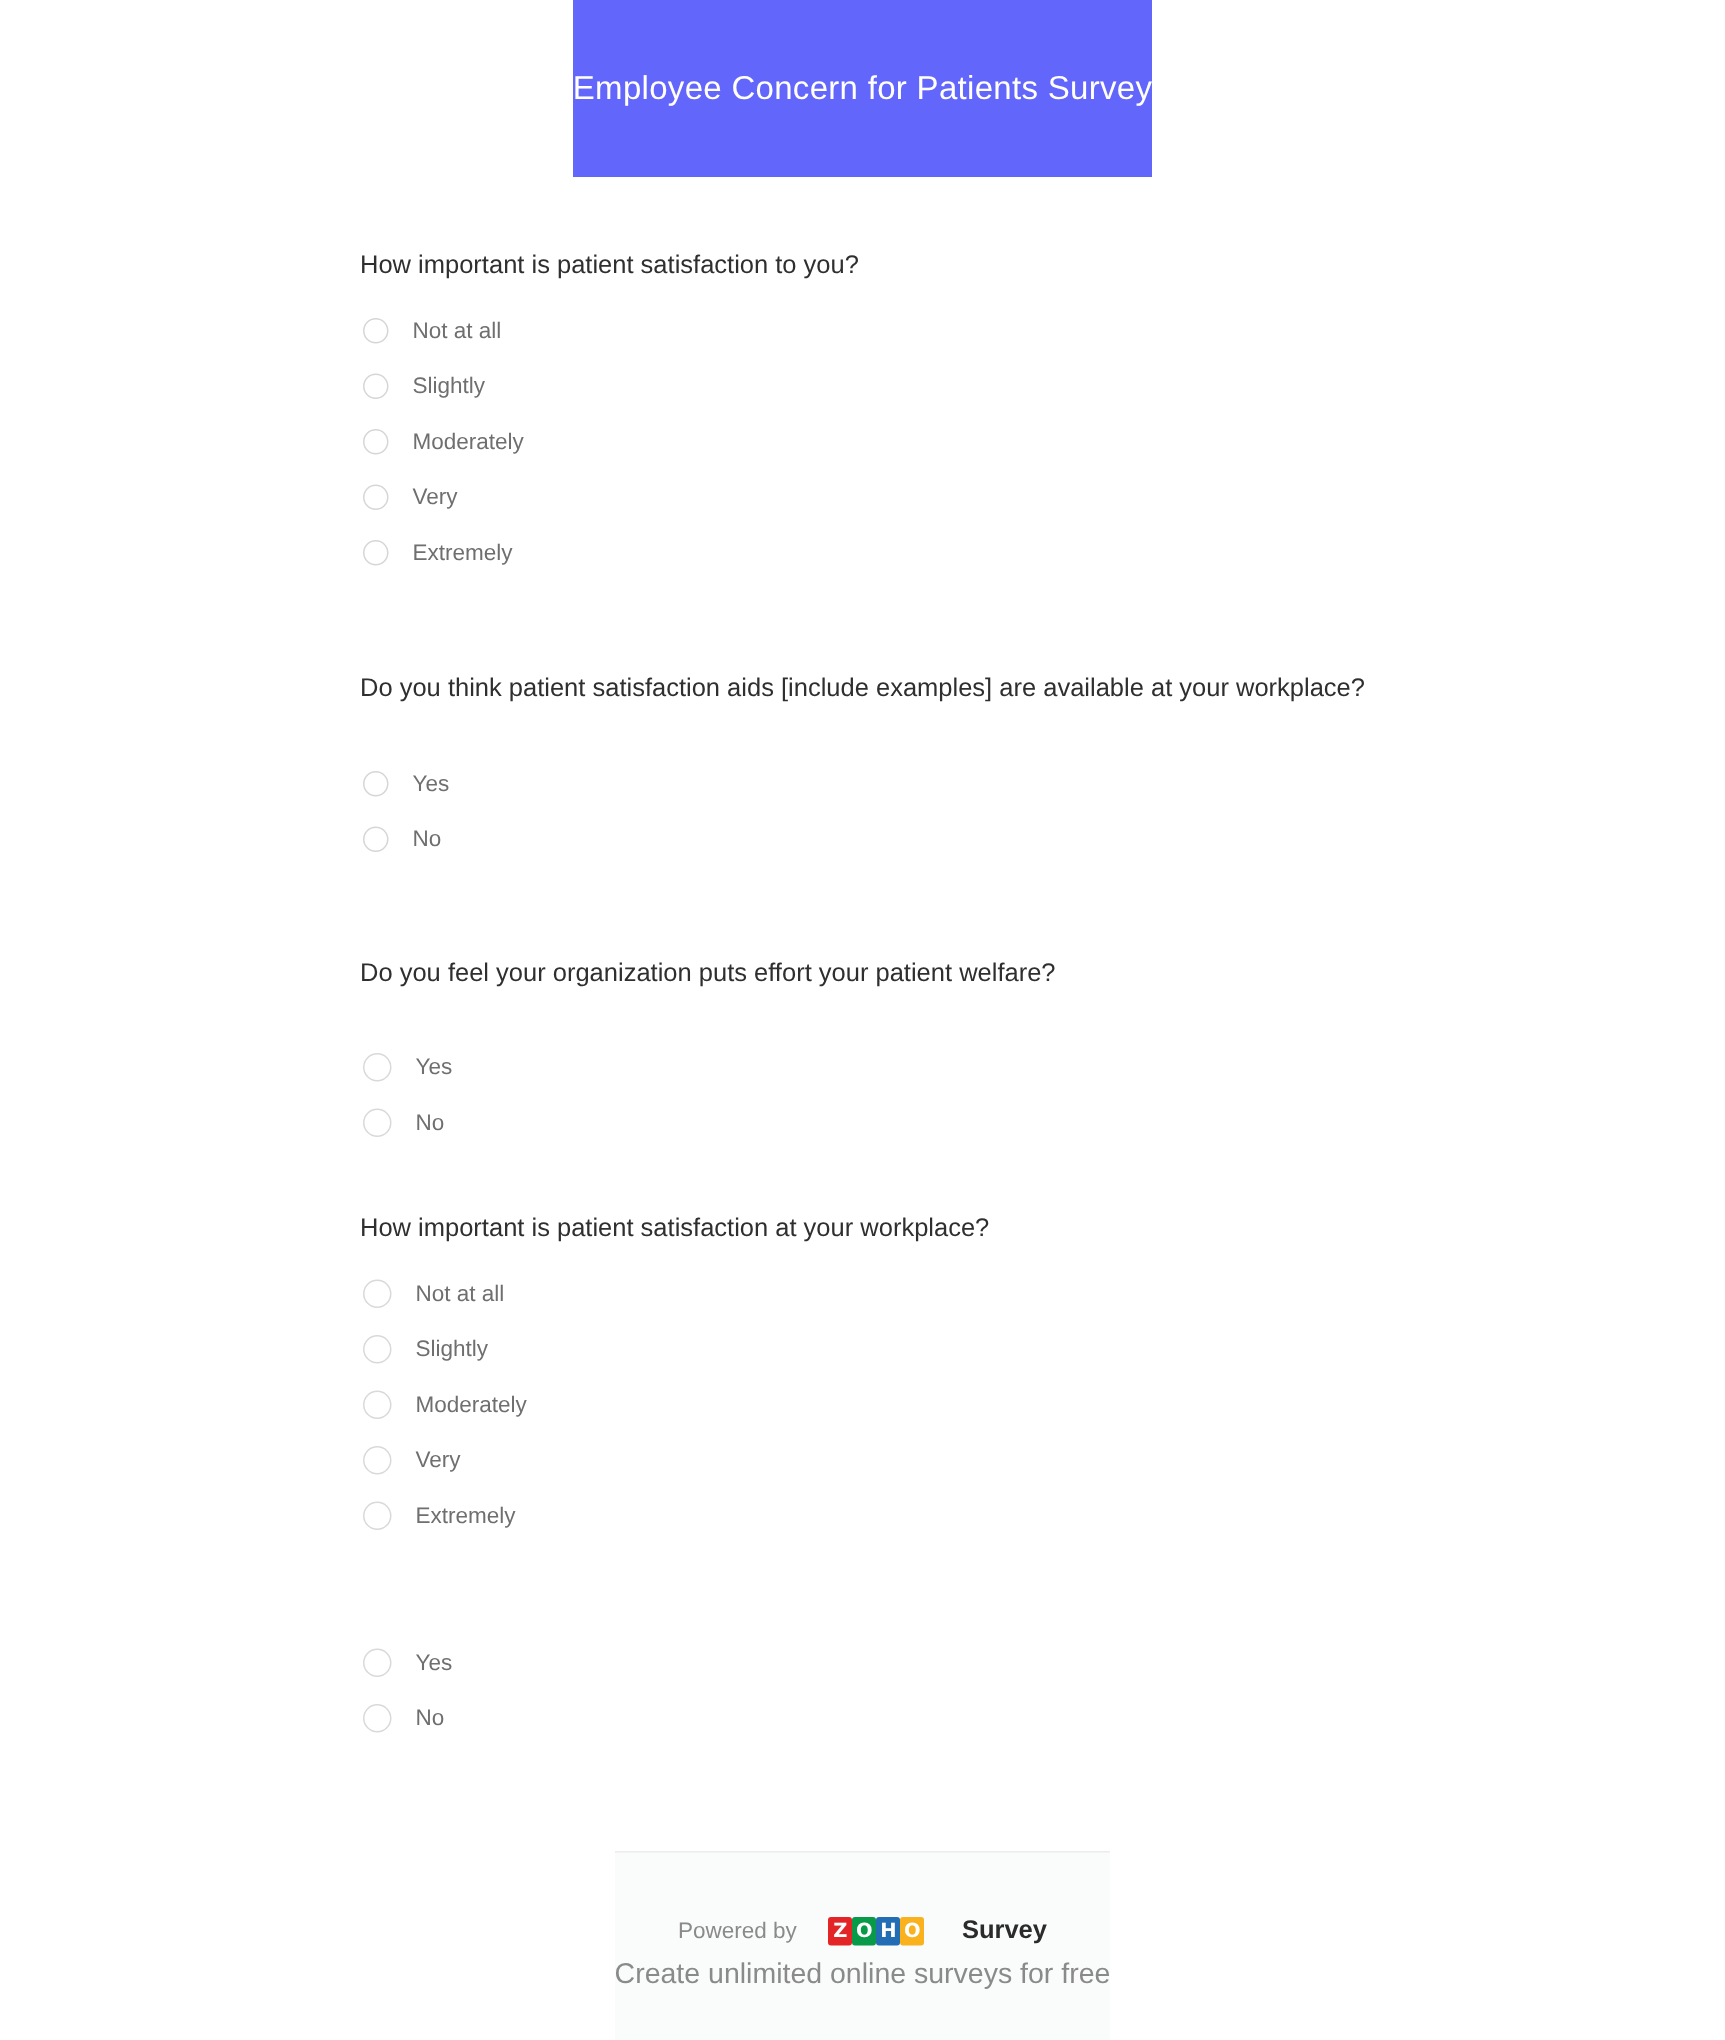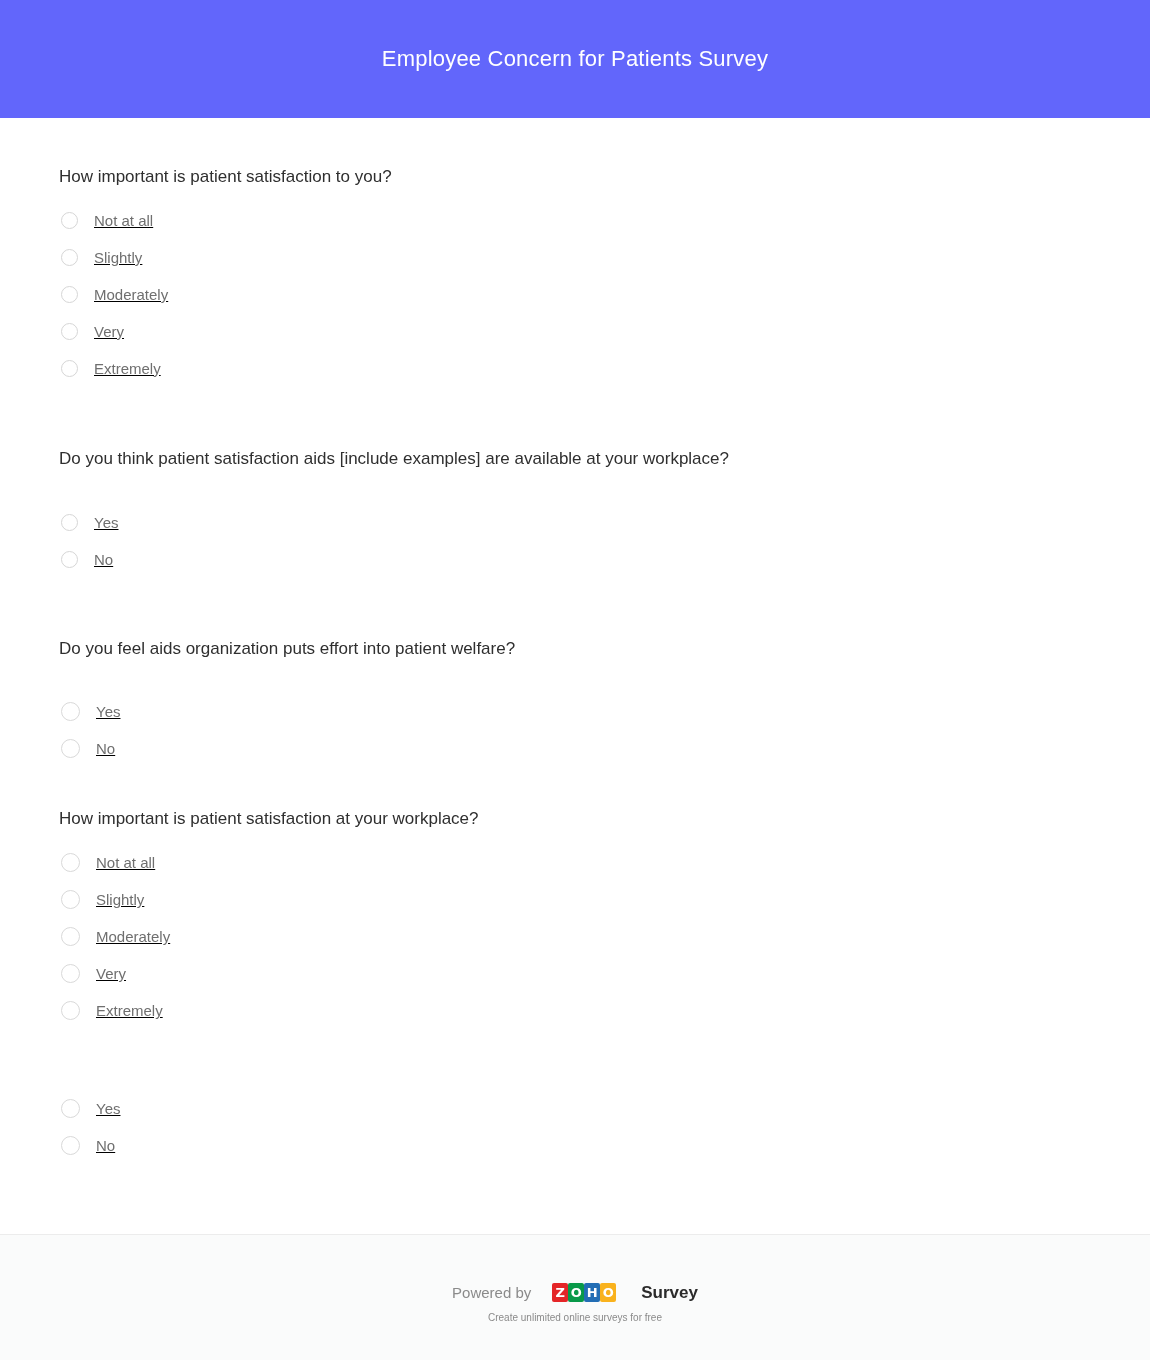--- a/index.html
+++ b/index.html
@@ -14,20 +14,21 @@
     -webkit-font-smoothing: antialiased;
     overflow: hidden;
   }
   .page {
     position: relative;
     width: 1150px;
     height: 1360px;
     display: flex;
     flex-direction: column;
     background: #ffffff;
+    align-items: center;
   }
 
   
   .survey-header {
     height: 118px;
     background: #6266fb;
     display: flex;
     align-items: center;
     justify-content: center;
     flex: 0 0 auto;
@@ -63,21 +64,20 @@
     color: #2f2f2f;
     line-height: 1.4;
     margin: 0;
     font-weight: 400;
   }
 
   .options {
     margin-top: 13px;
     list-style: none;
     padding: 0;
-    text-decoration: underline;
   }
   .options.wide-gap { margin-top: 33px; }
 
   .option-row {
     display: flex;
     align-items: center;
     height: 37px;
   }
 
   .radio-circle {
@@ -148,21 +148,21 @@
   .zoho-tile.t-h { background: #226db4; }
   .zoho-tile.t-o2 { background: #f9b21d; }
   .survey-word {
     font-size: 17px;
     font-weight: bold;
     color: #2b2b2b;
     margin-left: 4px;
   }
   .footer-tagline {
     margin-top: 9px;
-    font-size: 10px;
+    font-size: 19px;
     color: #8a8a8a;
   }
 </style>
 </head>
 <body>
 
 <div class="page">
 
   <div class="survey-header">
     <div class="survey-title">Employee Concern for Patients Survey</div>
@@ -204,21 +204,21 @@
           <span class="option-label">Yes</span>
         </div>
         <div class="option-row">
           <span class="radio-circle"></span>
           <span class="option-label">No</span>
         </div>
       </div>
     </div>
 
     <div class="question-block q3">
-      <div class="question-title">Do you feel aids organization puts effort into patient welfare?</div>
+      <div class="question-title">Do you feel your organization puts effort your patient welfare?</div>
       <div class="options wide-gap">
         <div class="option-row">
           <span class="radio-circle lg"></span>
           <span class="option-label">Yes</span>
         </div>
         <div class="option-row">
           <span class="radio-circle lg"></span>
           <span class="option-label">No</span>
         </div>
       </div>

